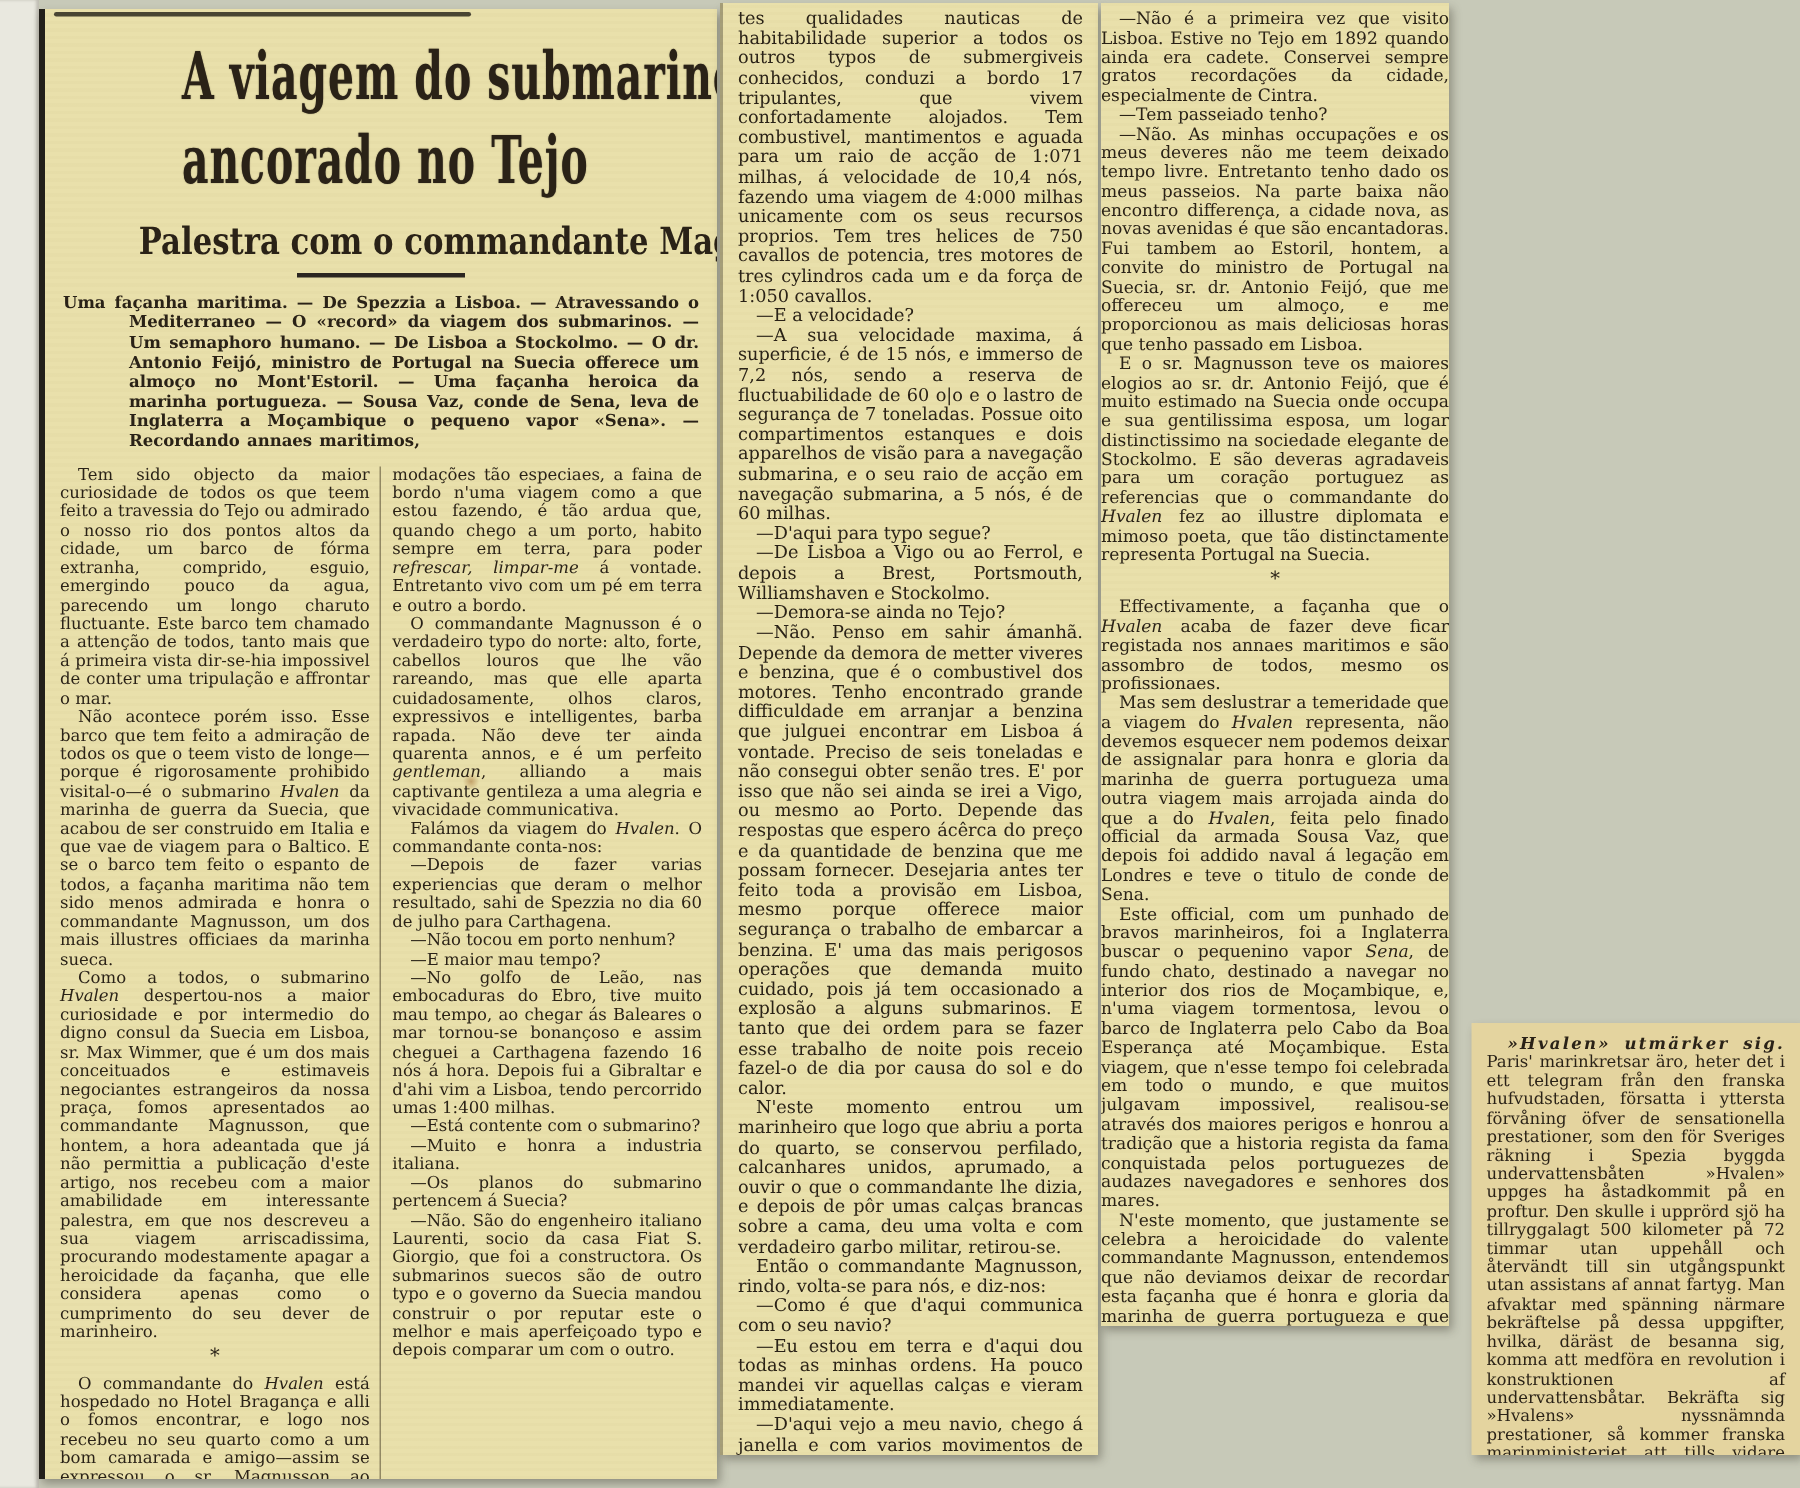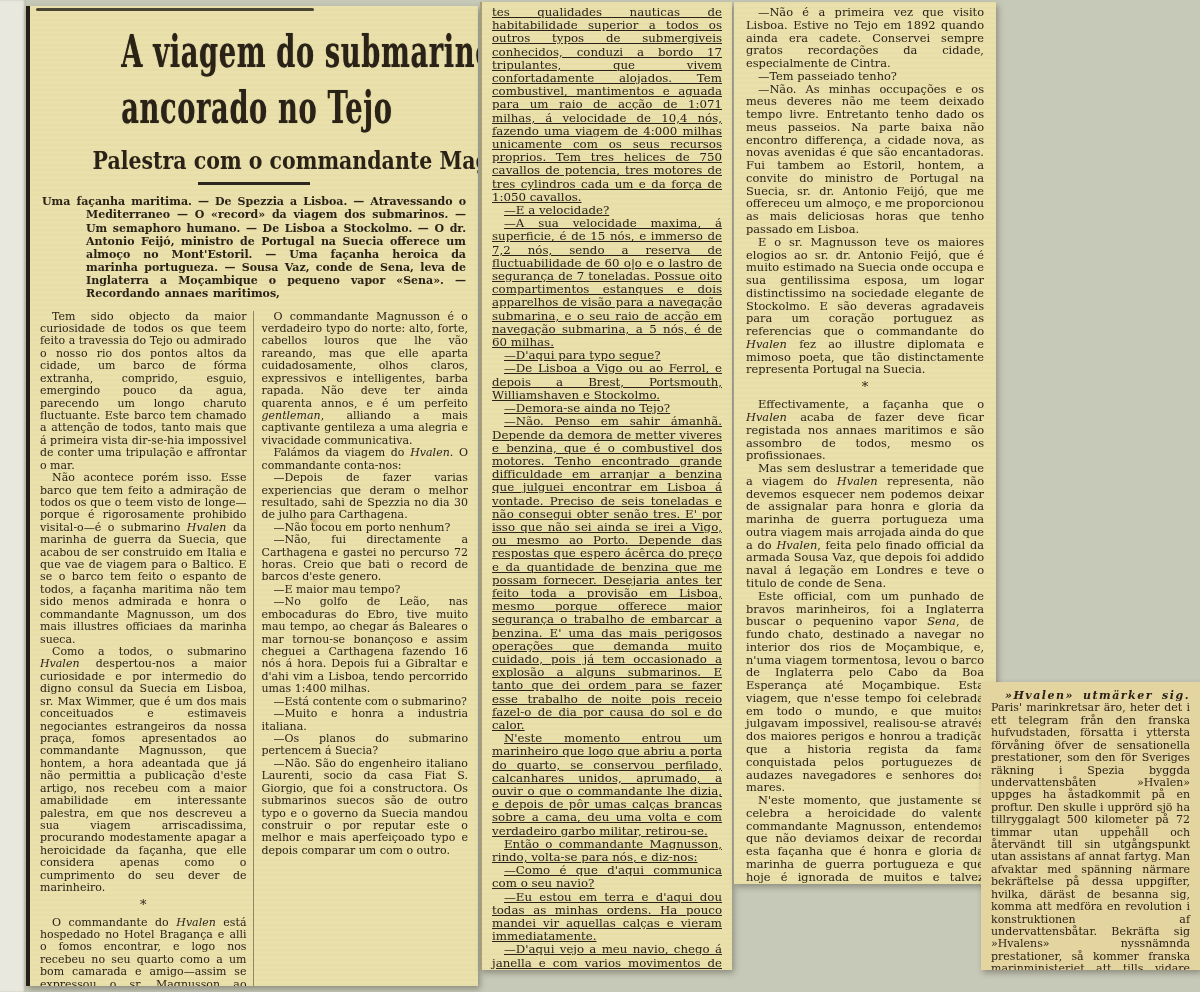--- a/index.html
+++ b/index.html
@@ -17,22 +17,22 @@
     background:var(--strip);
     box-shadow:inset -2px 0 2px rgba(70,65,50,.25);
   }
   .clipping{
     position:absolute;background:var(--paper);
     background-image:repeating-linear-gradient(0deg, rgba(120,100,40,.025) 0 2px, rgba(0,0,0,0) 2px 5px);
     box-shadow:2px 3px 6px rgba(55,52,40,.4);
     overflow:hidden;box-sizing:border-box;
   }
   #clip-main{left:26px;top:6px;width:452px;height:980px;border-left:4px solid #23201a;padding:12px 10px 8px 10px;}
-  #clip-middle{left:480px;top:2px;width:252px;height:968px;padding:4px 10px;border-left:2px solid rgba(40,35,25,.35);text-decoration:underline;}
-  #clip-right{left:734px;top:2px;width:262px;height:882px;padding:4px 12px;}
+  #clip-middle{left:480px;top:2px;width:252px;height:968px;padding:4px 10px;border-left:2px solid rgba(40,35,25,.35);}
+  #clip-right{left:734px;top:2px;width:232px;height:882px;padding:4px 0;}
   #clip-swedish{left:981px;top:682px;width:219px;height:288px;padding:8px 10px;background:var(--paper-sw);}
   .torn-edge{position:absolute;top:2px;left:6px;width:62%;height:3px;background:rgba(20,18,12,.75);border-radius:2px;}
   .stain{position:absolute;left:62%;top:52%;width:12px;height:10px;border-radius:50%;
     background:radial-gradient(circle, rgba(150,90,30,.45), rgba(150,90,30,0) 70%);}
   .headline{margin:6px 0 2px 0;text-align:center;font-weight:bold;line-height:1.28;}
   .hl-line{display:block;white-space:nowrap;font-size:44px;transform:scaleX(.62);transform-origin:50% 50%;
     letter-spacing:1px;text-shadow:0 0 1px rgba(42,34,23,.6);}
   .subhead{margin:10px 0 0 0;text-align:center;font-weight:bold;font-size:25px;line-height:1.1;}
   .sh-inner{display:inline-block;white-space:nowrap;transform:scaleX(.82);transform-origin:50% 50%;}
   .subhead-rule{width:112px;height:0;border-top:3px solid #2b2620;margin:8px auto 10px auto;}
@@ -76,25 +76,25 @@
     <p class="lead">Uma façanha maritima. — De Spezzia a Lisboa. — Atravessando o Mediterraneo — O «record» da viagem dos submarinos. — Um semaphoro humano. — De Lisboa a Stockolmo. — O dr. Antonio Feijó, ministro de Portugal na Suecia offerece um almoço no Mont'Estoril. — Uma façanha heroica da marinha portugueza. — Sousa Vaz, conde de Sena, leva de Inglaterra a Moçambique o pequeno vapor «Sena». — Recordando annaes maritimos,</p>
     <div class="cols">
       <div class="col col-1">
           <p class="para para-indent">Tem sido objecto da maior curiosidade de todos os que teem feito a travessia do Tejo ou admirado o nosso rio dos pontos altos da cidade, um barco de fórma extranha, comprido, esguio, emergindo pouco da agua, parecendo um longo charuto fluctuante. Este barco tem chamado a attenção de todos, tanto mais que á primeira vista dir-se-hia impossivel de conter uma tripulação e affrontar o mar.</p>
           <p class="para para-indent">Não acontece porém isso. Esse barco que tem feito a admiração de todos os que o teem visto de longe—porque é rigorosamente prohibido visital-o—é o submarino <i>Hvalen</i> da marinha de guerra da Suecia, que acabou de ser construido em Italia e que vae de viagem para o Baltico. E se o barco tem feito o espanto de todos, a façanha maritima não tem sido menos admirada e honra o commandante Magnusson, um dos mais illustres officiaes da marinha sueca.</p>
           <p class="para para-indent">Como a todos, o submarino <i>Hvalen</i> despertou-nos a maior curiosidade e por intermedio do digno consul da Suecia em Lisboa, sr. Max Wimmer, que é um dos mais conceituados e estimaveis negociantes estrangeiros da nossa praça, fomos apresentados ao commandante Magnusson, que hontem, a hora adeantada que já não permittia a publicação d'este artigo, nos recebeu com a maior amabilidade em interessante palestra, em que nos descreveu a sua viagem arriscadissima, procurando modestamente apagar a heroicidade da façanha, que elle considera apenas como o cumprimento do seu dever de marinheiro.</p>
           <div class="star-sep">*</div>
           <p class="para para-indent">O commandante do <i>Hvalen</i> está hospedado no Hotel Bragança e alli o fomos encontrar, e logo nos recebeu no seu quarto como a um bom camarada e amigo—assim se expressou o sr. Magnusson ao apertar-nos a mão e ao dizermos ao que iamos. E logo accrescentou:</p>
         </div>
       <div class="col col-2">
+          <p class="para para-cont">modações tão especiaes, a faina de bordo n'uma viagem como a que estou fazendo, é tão ardua que, quando chego a um porto, habito sempre em terra, para poder <i>refrescar, limpar-me</i> á vontade. Entretanto vivo com um pé em terra e outro a bordo.</p>
           <p class="para para-indent">O commandante Magnusson é o verdadeiro typo do norte: alto, forte, cabellos louros que lhe vão rareando, mas que elle aparta cuidadosamente, olhos claros, expressivos e intelligentes, barba rapada. Não deve ter ainda quarenta annos, e é um perfeito <i>gentleman</i>, alliando a mais captivante gentileza a uma alegria e vivacidade communicativa.</p>
           <p class="para para-indent">Falámos da viagem do <i>Hvalen</i>. O commandante conta-nos:</p>
-          <p class="para para-dialogue">—Depois de fazer varias experiencias que deram o melhor resultado, sahi de Spezzia no dia 30 de julho para Carthagena.</p>
+          <p class="para para-dialogue">—Depois de fazer varias experiencias que deram o melhor resultado, sahi de Spezzia no dia 60 de julho para Carthagena.</p>
           <p class="para para-dialogue">—Não tocou em porto nenhum?</p>
-          <p class="para para-dialogue">—Não, fui directamente a Carthagena e gastei no percurso 72 horas. Creio que bati o record de barcos d'este genero.</p>
           <p class="para para-dialogue">—E maior mau tempo?</p>
           <p class="para para-dialogue">—No golfo de Leão, nas embocaduras do Ebro, tive muito mau tempo, ao chegar ás Baleares o mar tornou-se bonançoso e assim cheguei a Carthagena fazendo 16 nós á hora. Depois fui a Gibraltar e d'ahi vim a Lisboa, tendo percorrido umas 1:400 milhas.</p>
           <p class="para para-dialogue">—Está contente com o submarino?</p>
           <p class="para para-dialogue">—Muito e honra a industria italiana.</p>
           <p class="para para-dialogue">—Os planos do submarino pertencem á Suecia?</p>
           <p class="para para-dialogue">—Não. São do engenheiro italiano Laurenti, socio da casa Fiat S. Giorgio, que foi a constructora. Os submarinos suecos são de outro typo e o governo da Suecia mandou construir o  por reputar este o melhor e mais aperfeiçoado typo e depois comparar um com o outro.</p>
         </div>
     </div>
     <div class="stain"></div>
   </article>

